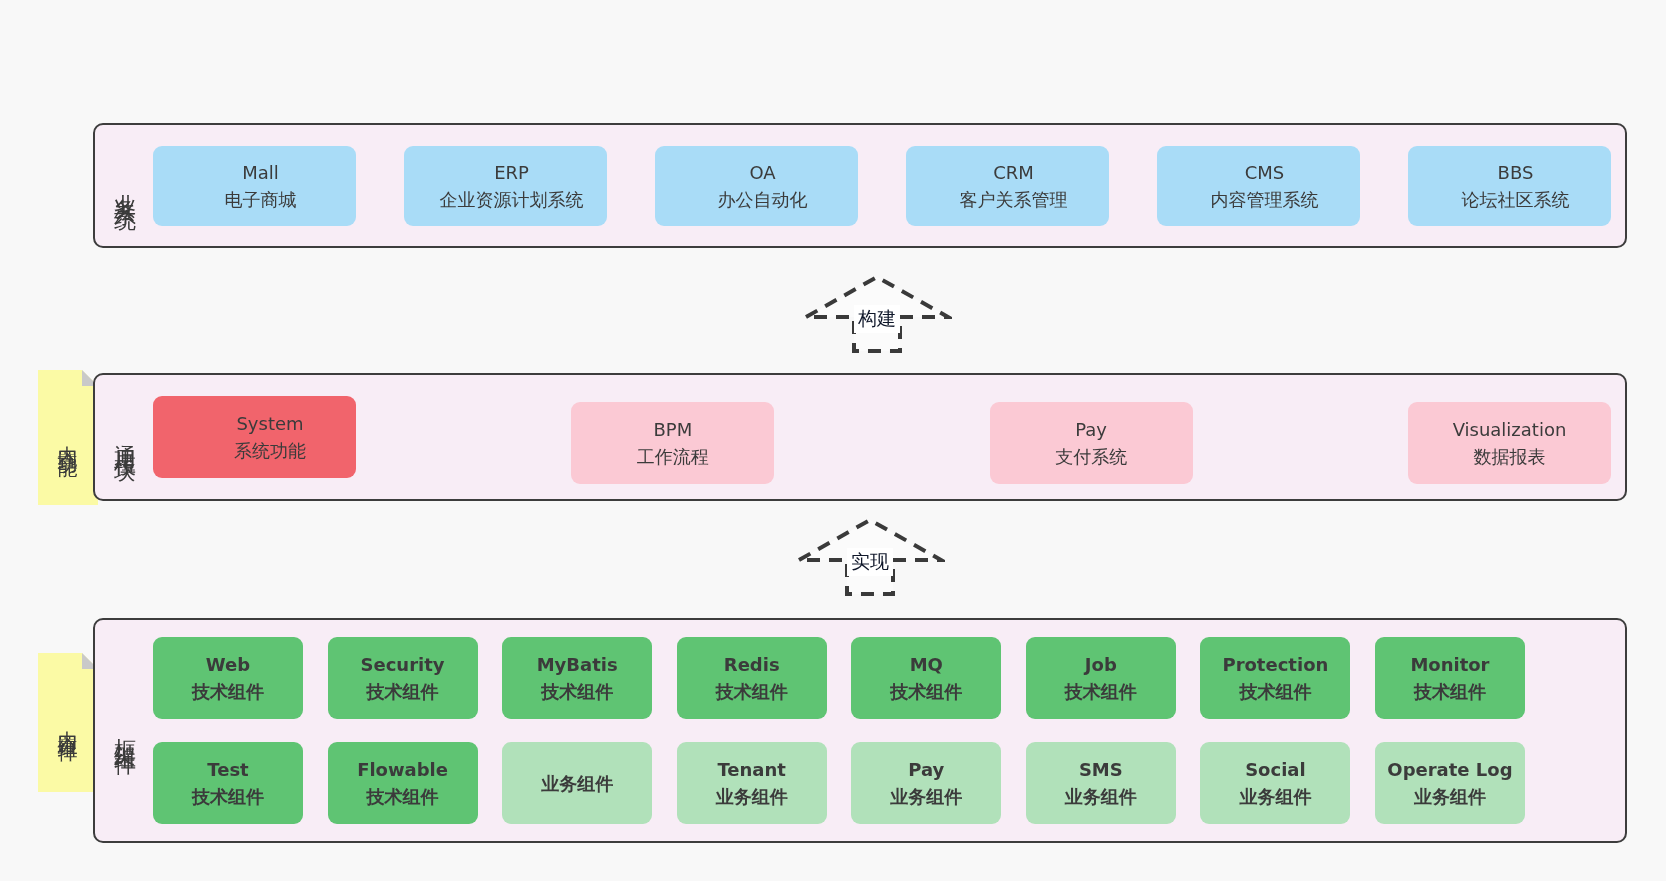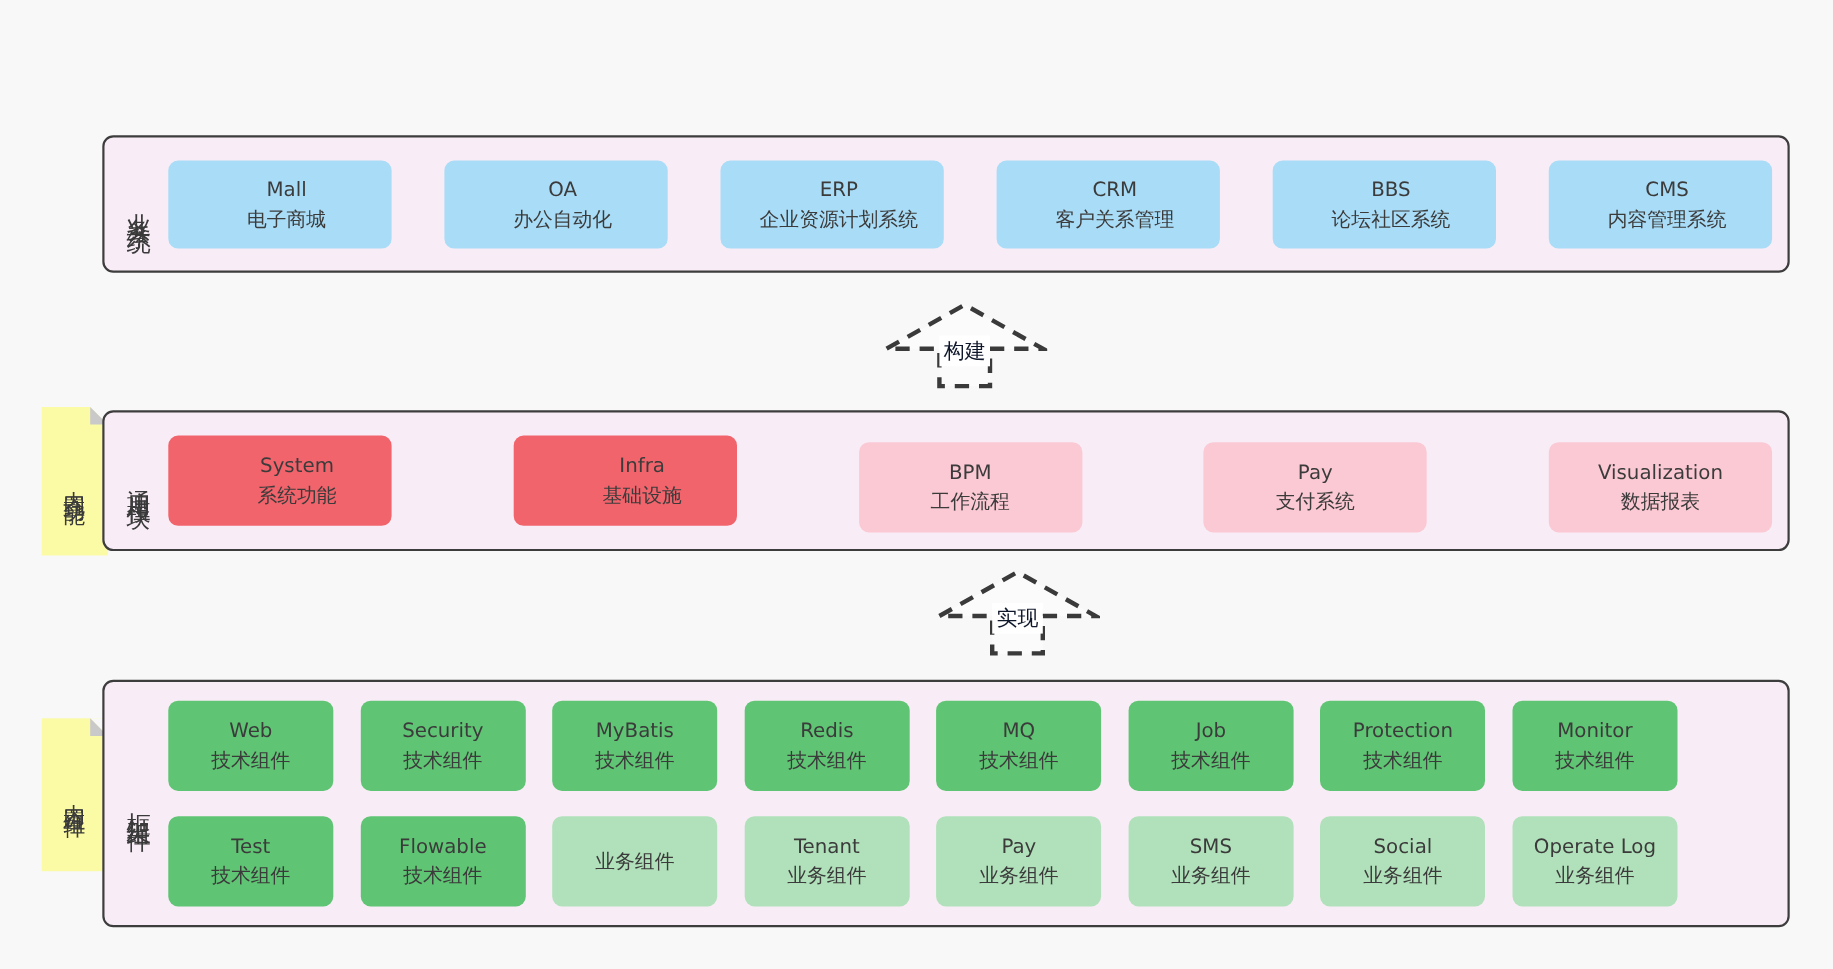--- a/index.html
+++ b/index.html
@@ -34,21 +34,21 @@
   .rows .row{display:flex;justify-content:space-between;align-items:center;}
   
   .box{
     border-radius:9px;display:flex;flex-direction:column;
     align-items:center;justify-content:center;text-align:center;
     font-size:18px;line-height:1.5;color:#3b3b3b;
     box-sizing:border-box;padding:2px 4px;
   }
   .box .t,.box .s{display:block;}
   .w6{width:203px;height:82px;}
-  .w8{width:150px;height:82px;}
+  .w8{width:150px;height:82px;font-weight:bold;}
   .h74{height:80px;}
   .v-blue{background:#a9dcf7;padding-left:16px;}
   .v-red{background:#f1646c;padding-left:35px;}
   .v-pink{background:#fbc9d4;margin-top:12px;}
   .v-green{background:#5fc473;}
   .v-lightgreen{background:#b1e1ba;}
   
   .note{
     position:absolute;left:38px;width:60px;background:#fbfaa5;
     display:flex;align-items:center;justify-content:center;z-index:1;
@@ -78,38 +78,38 @@
 <body>
 
 <div class="panel" style="top:123px;height:125px;">
   <div class="vlabel">业务系统</div>
   <div class="boxes" id="boxes-l1">
       <div class="box w6 h74 v-blue">
         <span class="t">Mall</span>
         <span class="s">电子商城</span>
       </div>
       <div class="box w6 h74 v-blue">
+        <span class="t">ERP</span>
+        <span class="s">企业资源计划系统</span>
+      </div>
+      <div class="box w6 h74 v-blue">
         <span class="t">OA</span>
         <span class="s">办公自动化</span>
       </div>
       <div class="box w6 h74 v-blue">
-        <span class="t">ERP</span>
-        <span class="s">企业资源计划系统</span>
-      </div>
-      <div class="box w6 h74 v-blue">
         <span class="t">CRM</span>
         <span class="s">客户关系管理</span>
       </div>
       <div class="box w6 h74 v-blue">
+        <span class="t">CMS</span>
+        <span class="s">内容管理系统</span>
+      </div>
+      <div class="box w6 h74 v-blue">
         <span class="t">BBS</span>
         <span class="s">论坛社区系统</span>
-      </div>
-      <div class="box w6 h74 v-blue">
-        <span class="t">CMS</span>
-        <span class="s">内容管理系统</span>
       </div>
     </div>
 </div>
 
 <div class="arrow" style="left:802px;top:272px;">
   <svg viewBox="0 0 150 82">
     <path d="M4 44 L75 4 L146 44 L98 44 L98 78 L52 78 L52 44 Z" fill="#fbfbfb" stroke="#3a3a3a" stroke-width="4" stroke-dasharray="13 9"></path>
   </svg>
   <span class="arrow-label">构建</span>
 </div>
@@ -117,40 +117,36 @@
 <div class="note" style="top:370px;height:135px;">
   <span class="note-text">内置功能</span>
 </div>
 <div class="panel" style="top:373px;height:128px;">
   <div class="vlabel">通用模块</div>
   <div class="boxes" id="boxes-l2">
       <div class="box w6 v-red">
         <span class="t">System</span>
         <span class="s">系统功能</span>
       </div>
-      <div class="box w6 v-red">
-        <span class="t">Infra</span>
-        <span class="s">基础设施</span>
-      </div>
       <div class="box w6 v-pink">
         <span class="t">BPM</span>
         <span class="s">工作流程</span>
       </div>
       <div class="box w6 v-pink">
         <span class="t">Pay</span>
         <span class="s">支付系统</span>
       </div>
       <div class="box w6 v-pink">
         <span class="t">Visualization</span>
         <span class="s">数据报表</span>
       </div>
     </div>
 </div>
 
-<div class="arrow" style="left:850px;top:515px;">
+<div class="arrow" style="left:795px;top:515px;">
   <svg viewBox="0 0 150 82">
     <path d="M4 44 L75 4 L146 44 L98 44 L98 78 L52 78 L52 44 Z" fill="#fbfbfb" stroke="#3a3a3a" stroke-width="4" stroke-dasharray="13 9"></path>
   </svg>
   <span class="arrow-label">实现</span>
 </div>
 
 <div class="note" style="top:653px;height:139px;">
   <span class="note-text">内置组件</span>
 </div>
 <div class="panel" style="top:618px;height:225px;">

